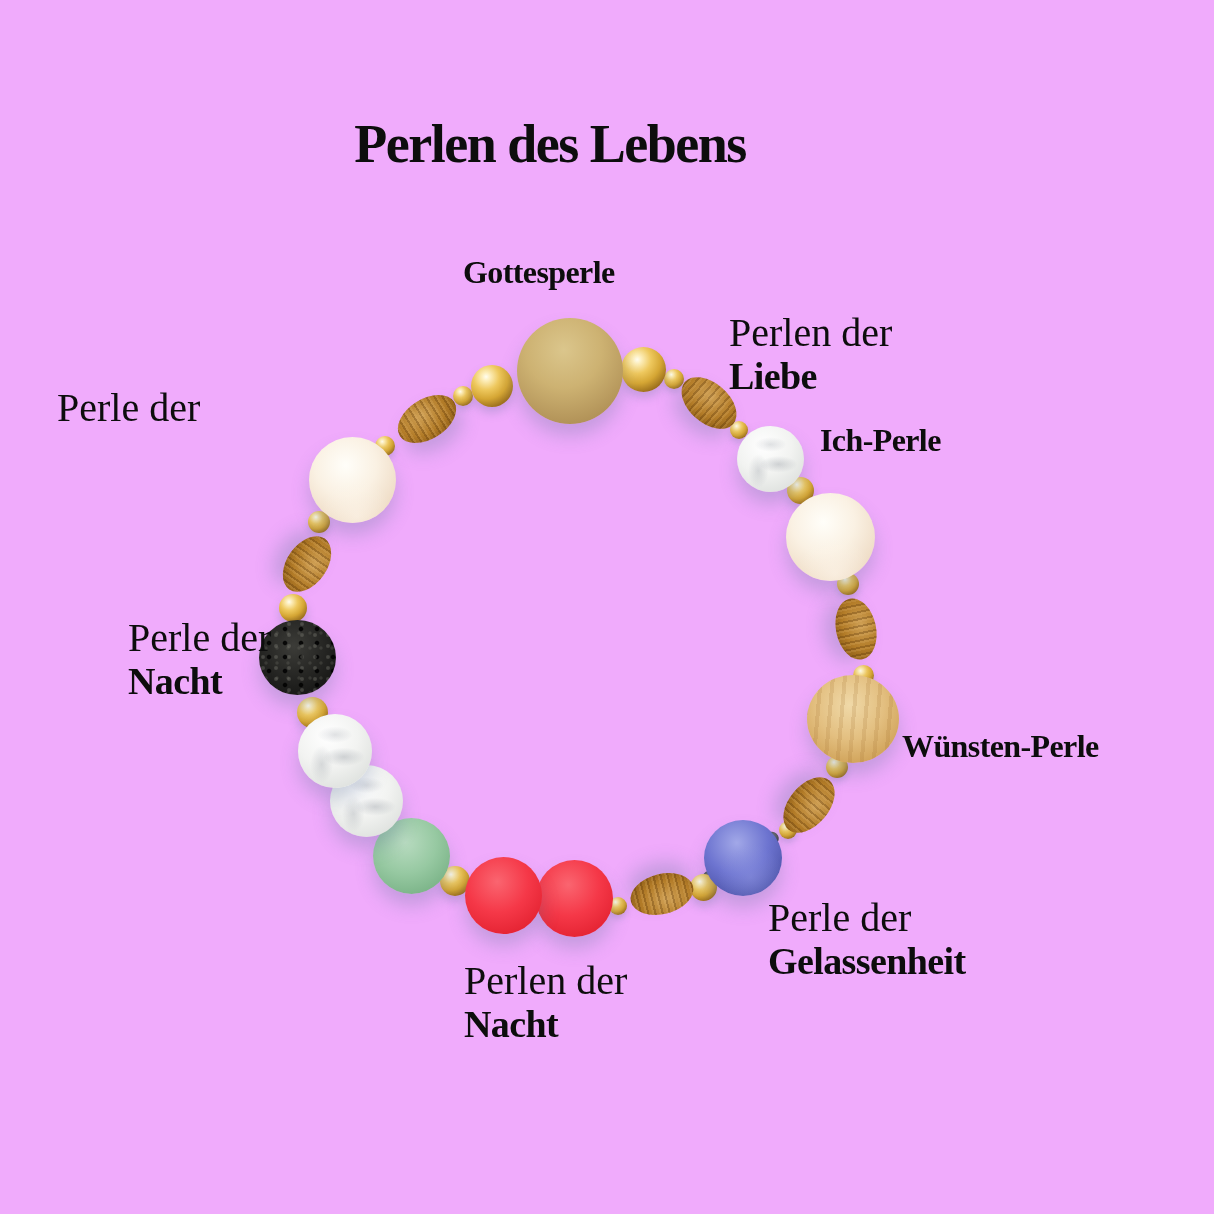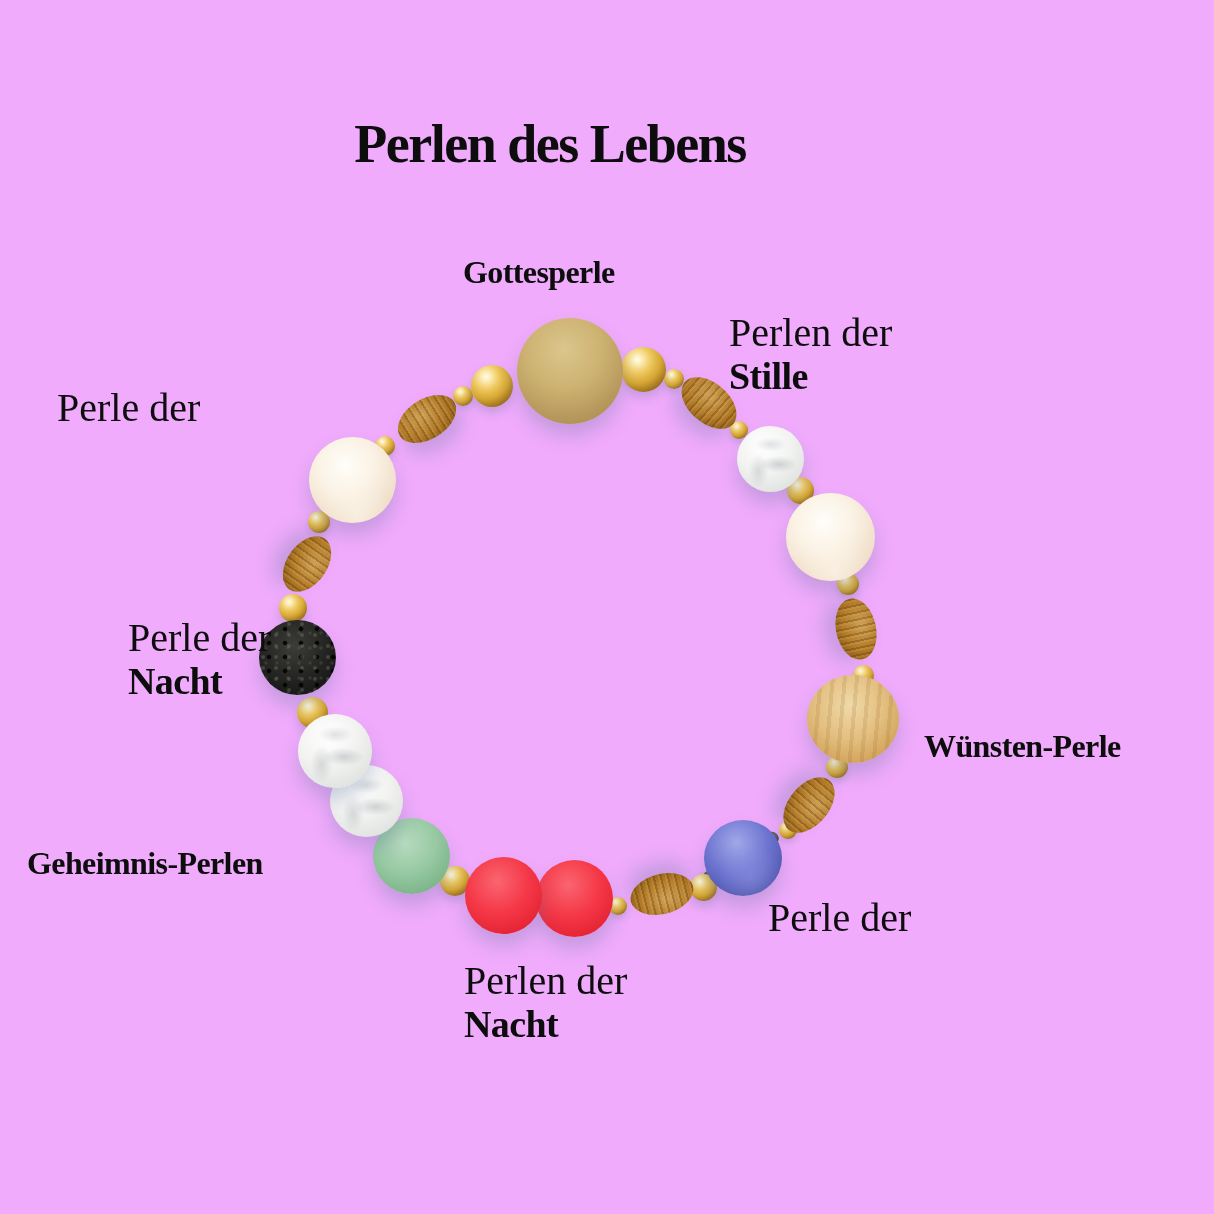--- a/index.html
+++ b/index.html
@@ -108,41 +108,42 @@
       <div class="bead gold sm" style="left: 453px; top: 386px; width: 20px; height: 20px;"></div>
       <div class="bead gold md" style="left: 471px; top: 365px; width: 42px; height: 42px;"></div>
     </div>
 
   <div class="label single" style="left:463px; top:256px;">
     <div class="name">Gottesperle</div>
   </div>
 
   <div class="label" style="left:729px; top:312px;">
     <div class="prefix">Perlen der</div>
-    <div class="name">Stille</div>
+    <div class="name">Liebe</div>
+  </div>
+
+  <div class="label single" style="left:820px; top:424px;">
+    <div class="name">Ich-Perle</div>
   </div>
 
 
-
-  <div class="label single" style="left:924px; top:730px;">
+  <div class="label single" style="left:902px; top:730px;">
     <div class="name">Wünsten-Perle</div>
   </div>
 
   <div class="label" style="left:768px; top:897px;">
     <div class="prefix">Perle der</div>
+    <div class="name">Gelassenheit</div>
   </div>
 
   <div class="label" style="left:464px; top:960px;">
     <div class="prefix">Perlen der</div>
     <div class="name">Nacht</div>
   </div>
 
-  <div class="label single" style="left:27px; top:847px;">
-    <div class="name">Geheimnis-Perlen</div>
-  </div>
 
   <div class="label" style="left:128px; top:617px;">
     <div class="prefix">Perle der</div>
     <div class="name">Nacht</div>
   </div>
 
   <div class="label" style="left:57px; top:387px;">
     <div class="prefix">Perle der</div>
   </div>
 

